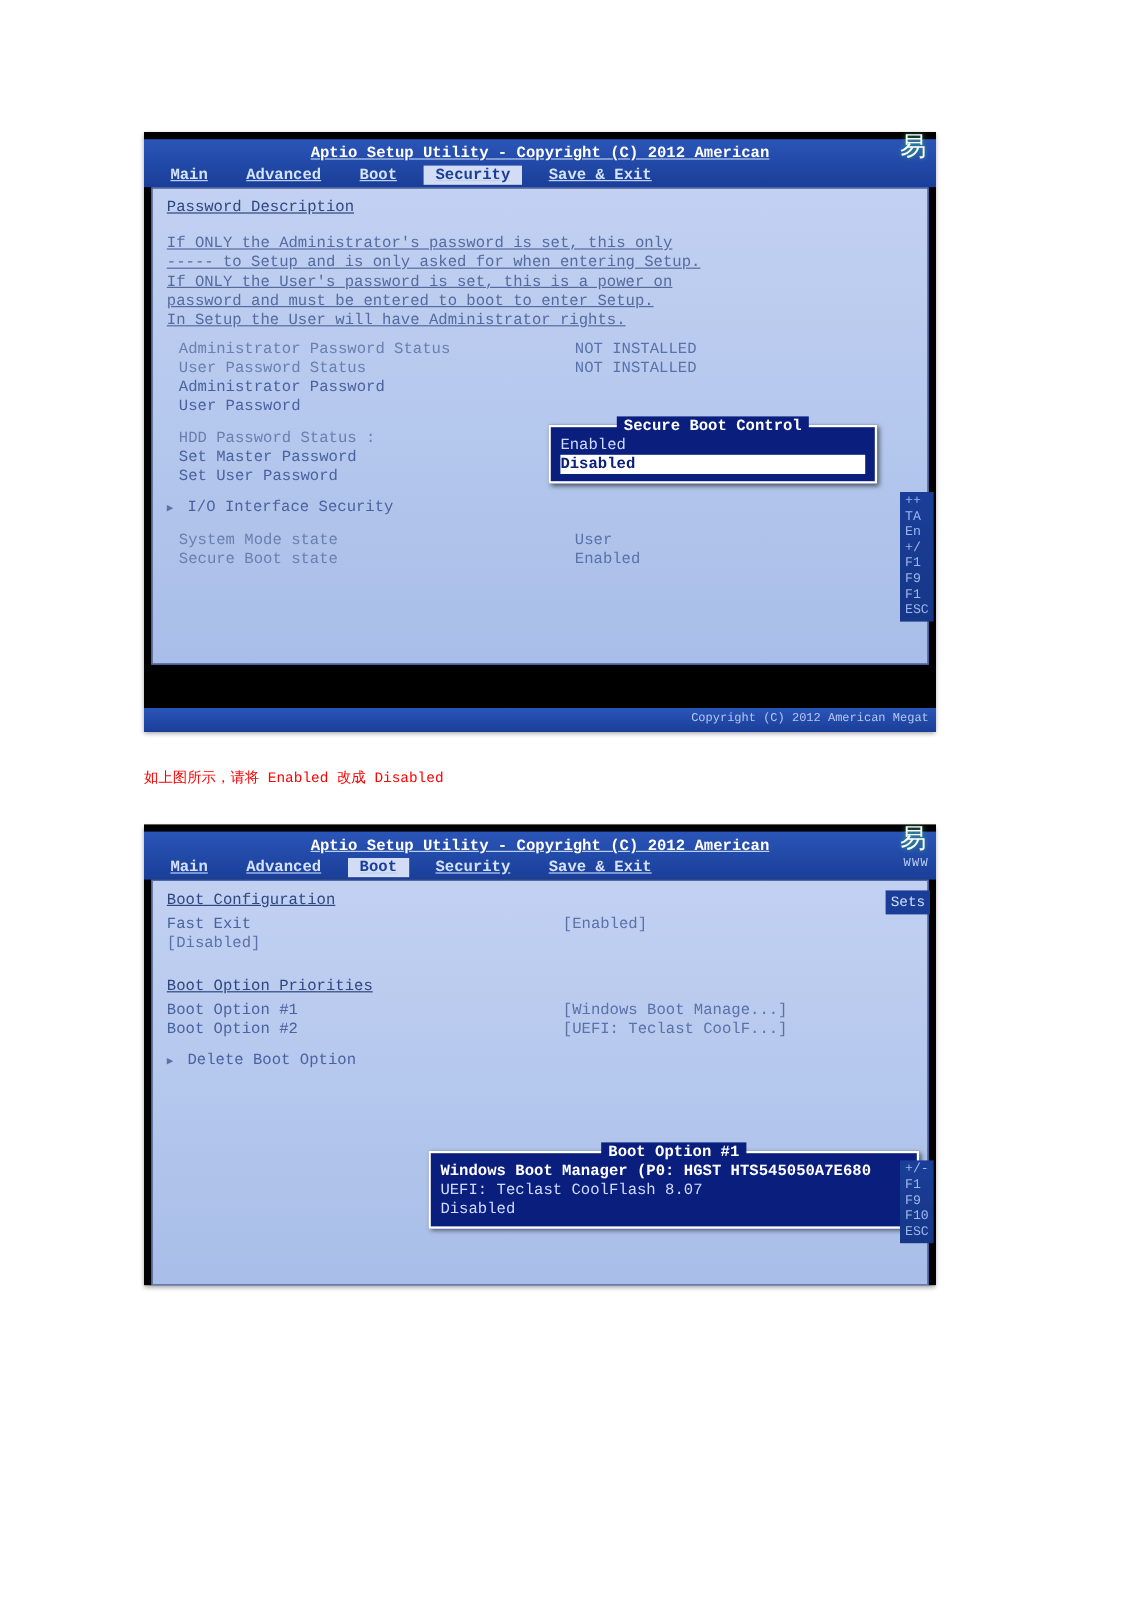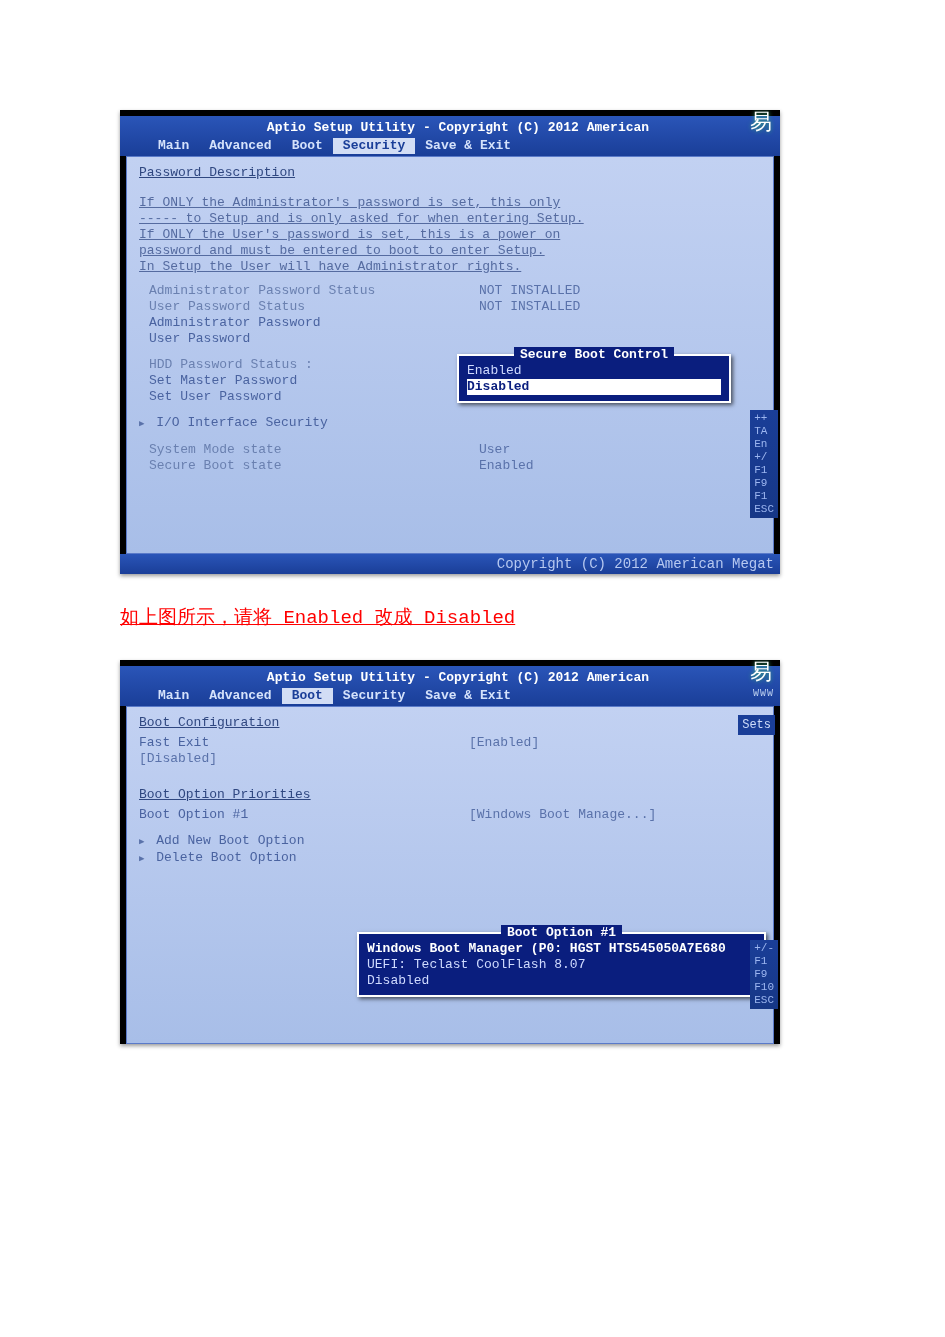--- a/index.html
+++ b/index.html
@@ -1,22 +1,22 @@
 <!DOCTYPE html>
 <html><head>
 <meta charset="utf-8">
 <style>
   html,body{margin:0;padding:0;background:#fff;font-family:Arial,sans-serif;}
   .page{width:945px;min-height:1337px;margin:0 auto;background:#fff;padding-top:110px;box-sizing:border-box;}
   .shot{width:660px;margin-left:120px;background:#000;padding:6px 0 0 0;box-shadow:0 2px 4px rgba(0,0,0,.4);position:relative;overflow:hidden;}
   .bios{font-family:"Courier New",monospace;font-size:13px;line-height:16px;color:#bcd0f0;}
   
-  .bios-header{background:linear-gradient(#2a55b8,#1a3e98);padding:2px 0 0 16px;}
+  .bios-header{background:linear-gradient(#2a55b8,#1a3e98);padding:2px 0 0 0;text-decoration:underline;}
   .bios-title{color:#fff;font-weight:bold;text-align:center;padding:2px 0;}
-  .bios-tabs{display:flex;gap:0;font-weight:bold;padding:0 12px 2px 12px;}
+  .bios-tabs{display:flex;gap:12px;font-weight:bold;padding:0 12px 2px 12px;}
   .bios-tab{padding:0 10px;color:#d5e2fb;}
   .bios-tab.active{background:#d2ddf5;color:#1a3e98;}
   
   .bios-body{background:linear-gradient(#c2d1f2,#a8bee8);border:1px solid #5a7ac9;margin:0 6px;padding:8px 12px;position:relative;min-height:380px;color:#3f548a;}
   .bios-body.small{min-height:320px;}
   .heading{color:#2f4780;margin-bottom:4px;text-decoration:underline;}
   .desc{color:#556ba0;margin-bottom:8px;text-decoration:underline;}
   .pair{display:flex;}
   .pair .k{flex:0 0 330px;color:#6a80b0;}
   .pair .k.sel, .sel{color:#4a63a0;}
@@ -31,23 +31,23 @@
   .popup{position:absolute;background:#0a1e7e;border:2px solid #fff;color:#d0dbff;padding:0;box-shadow:2px 2px 4px rgba(0,0,0,.6);}
   .popup .ptitle{text-align:center;color:#fff;font-weight:bold;margin-top:-9px;}
   .popup .ptitle span{background:#0a1e7e;padding:0 6px;}
   .popup .opts{padding:0px 8px 6px 8px;}
   .popup .opt{white-space:nowrap;}
   .popup .opt.hl{background:#fff;color:#0a1e7e;font-weight:bold;}
   .popup .opt.hl2{font-weight:bold;color:#fff;}
   .popup.sbc{left:330px;top:160px;width:270px;margin-top:37px;}
   .popup.bo1{left:230px;top:225px;width:405px;}
   
-  .bios-footer{background:linear-gradient(#2a55b8,#1a3e98);color:#b6c8f0;font-size:14px;padding:2px 6px;text-align:right;}
-  
-  .instruction{color:#ff0000;font-size:19px;margin:30px 0 30px 120px;font-family:SimSun,"Courier New",monospace;text-decoration:underline;}
+  .bios-footer{background:linear-gradient(#2a55b8,#1a3e98);color:#b6c8f0;font-size:10px;padding:2px 6px;text-align:right;margin-top:36px;}
+  
+  .instruction{color:#ff0000;font-size:12px;margin:30px 0 30px 120px;font-family:SimSun,"Courier New",monospace;}
   
   .wm{position:absolute;right:8px;top:4px;color:#fff;font-family:SimSun,serif;font-size:22px;text-shadow:0 0 4px #3a7;}
   .wm2{position:absolute;right:6px;top:26px;color:#bcd0f0;font-size:10px;letter-spacing:1px;}
   
   .sets{position:absolute;right:-2px;top:8px;background:linear-gradient(90deg,#1a3e98,#1a3e98);color:#d0ddfa;padding:2px 4px;font-size:12px;}
 </style>
 </head>
 <body>
 
 <div class="page">
@@ -176,25 +176,26 @@
         <span class="v">[Disabled]</span>
       </div>
 
       <div class="spacer"></div>
         <div class="spacer"></div>
       <div class="heading">Boot Option Priorities</div>
       <div class="pair">
         <span class="k sel">Boot Option #1</span>
         <span class="v">[Windows Boot Manage...]</span>
       </div>
-
-      <div class="spacer"></div>
-      <div class="arrow sel">
-        <span>Add New Boot Option</span>
-      </div>
+      <div class="pair">
+        <span class="k sel">Boot Option #2</span>
+        <span class="v">[UEFI: Teclast CoolF...]</span>
+      </div>
+
+      <div class="spacer"></div>
       <div class="arrow sel">
         <span>Delete Boot Option</span>
       </div>
 
       <div class="popup bo1">
         <div class="ptitle"><span>Boot Option #1</span></div>
         <div class="opts">
           <div class="opt hl2">Windows Boot Manager (P0: HGST HTS545050A7E680</div>
           <div class="opt">UEFI: Teclast CoolFlash 8.07</div>
           <div class="opt">Disabled</div>

